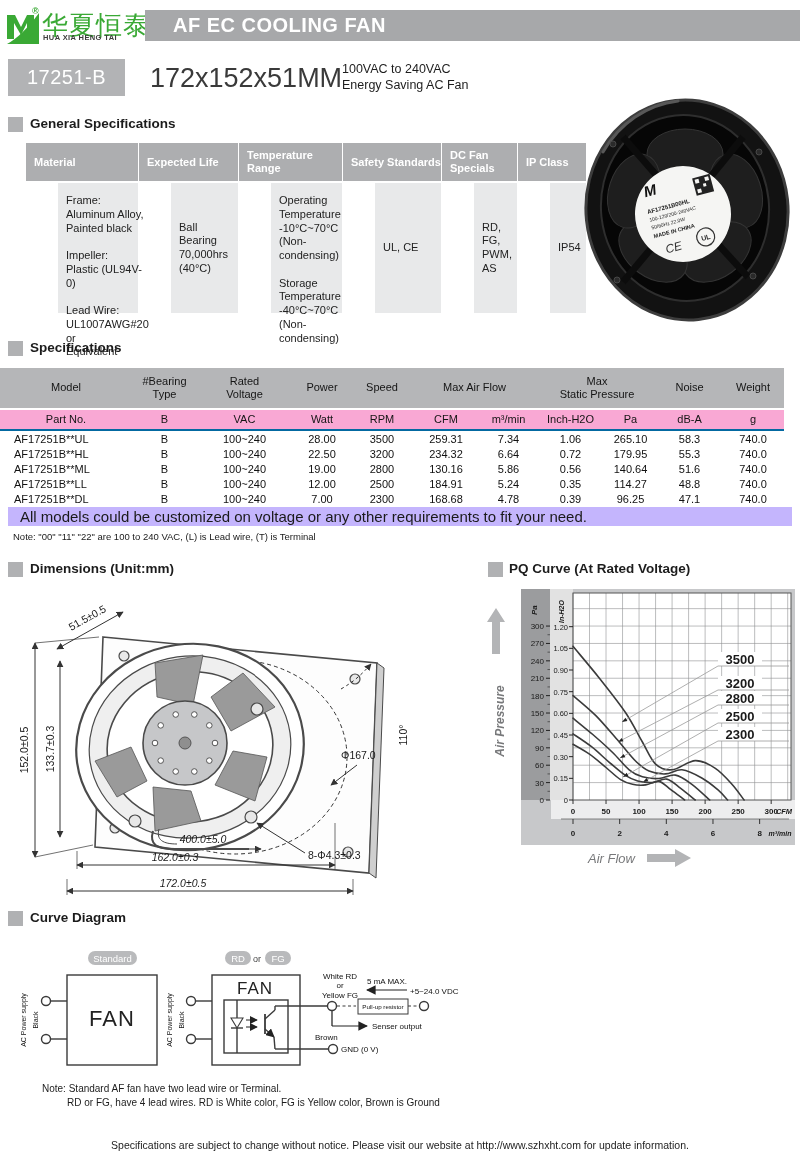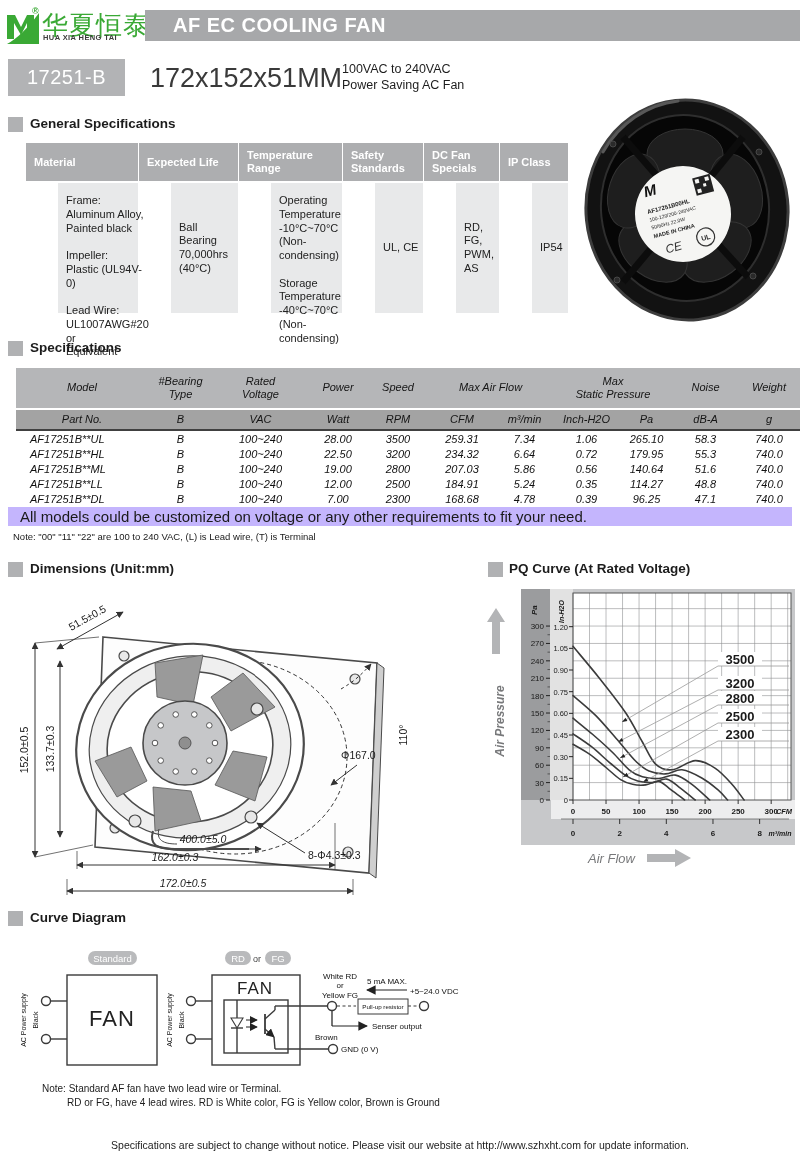--- a/index.html
+++ b/index.html
@@ -29,25 +29,25 @@
   
   .gtable{left:26px;top:143px;display:flex;gap:1px;align-items:center;}
   .gcol{display:flex;flex-direction:column;gap:2px;}
   .ghead{height:38px;background:#adaeb0;color:#fff;font-size:11px;font-weight:bold;
          display:flex;align-items:center;padding-left:8px;line-height:1.15;box-sizing:border-box;}
   .gbody{height:130px;background:#e8e9ea;font-size:11px;line-height:1.25;color:#222;
          padding:0 4px 0 8px;box-sizing:border-box;display:flex;align-items:center;margin-left:32px;}
   .gbody.top{align-items:flex-start;padding-top:11px;}
 
   
-  .stable{left:16px;top:368px;font-style:italic;}
+  .stable{left:0;top:368px;}
   table.spec{border-collapse:collapse;table-layout:fixed;width:784px;}
   table.spec th{font-weight:normal;font-size:11px;color:#151515;vertical-align:middle;padding:0;line-height:1.2;}
   table.spec .h1 th{background:#b5b6b8;height:40px;border-bottom:2px solid #fff;}
-  table.spec .h2 th{background:#a3a3a3;height:19px;border-bottom:2px solid #404040;}
+  table.spec .h2 th{background:#f9a8d4;height:19px;border-bottom:2px solid #0369a1;}
   table.spec td{font-size:11px;text-align:center;height:15px;padding:0;color:#111;}
   table.spec td.model-cell{text-align:left;padding-left:14px;}
   .customize{left:8px;top:507px;width:784px;height:19px;background:#c4b5fd;font-size:15px;
              line-height:19px;padding-left:12px;box-sizing:border-box;color:#1a1a1a;}
   .spec-note{left:13px;top:531px;font-size:9.5px;color:#1a1a1a;}
 
   
   .vtext{left:435px;top:714px;width:130px;text-align:center;transform:rotate(-90deg);
          font-size:12px;font-weight:bold;font-style:italic;color:#77787a;}
   .xtext{left:588px;top:849px;font-size:13px;font-weight:normal;font-style:italic;color:#77787a;}
@@ -78,21 +78,21 @@
   </svg>
   <div class="abs logo-reg">®</div>
   <div class="abs logo-cn">华夏恒泰</div>
   <div class="abs logo-en">HUA XIA HENG TAI</div>
   <div class="abs banner">AF EC COOLING FAN</div>
 
   <div class="abs model-box">17251-B</div>
   <div class="abs size-txt">172x152x51MM</div>
   <div class="abs volt-block">
     <div>100VAC to 240VAC</div>
-    <div>Power Saving AC Fan</div>
+    <div>Energy Saving AC Fan</div>
   </div>
 
   <div class="abs sec-sq" style="left:8px;top:117px"></div>
   <div class="abs sec-title" style="left:30px;top:116px">General Specifications</div>
 
   <div class="abs gtable">
     <div class="gcol" style="width:112px">
       <div class="ghead">Material</div>
       <div class="gbody pre top">Frame:
 Aluminum Alloy,
@@ -115,21 +115,21 @@
       <div class="gbody pre top">Operating
 Temperature
 -10°C~70°C
 (Non-condensing)
 
 Storage
 Temperature
 -40°C~70°C
 (Non-condensing)</div>
     </div>
-    <div class="gcol" style="width:80px">
+    <div class="gcol" style="width:98px">
       <div class="ghead">Safety Standards</div>
       <div class="gbody pre">UL, CE</div>
     </div>
     <div class="gcol" style="width:75px">
       <div class="ghead">DC Fan Specials</div>
       <div class="gbody pre">RD, FG,
 PWM,
 AS</div>
     </div>
     <div class="gcol" style="width:68px">
@@ -251,21 +251,21 @@
             <td>179.95</td>
             <td>55.3</td>
             <td>740.0</td>
           </tr>
           <tr>
             <td class="model-cell">AF17251B**ML</td>
             <td>B</td>
             <td>100~240</td>
             <td>19.00</td>
             <td>2800</td>
-            <td>207.03</td>
+            <td>130.16</td>
             <td>5.86</td>
             <td>0.56</td>
             <td>140.64</td>
             <td>51.6</td>
             <td>740.0</td>
           </tr>
           <tr>
             <td class="model-cell">AF17251B**LL</td>
             <td>B</td>
             <td>100~240</td>

